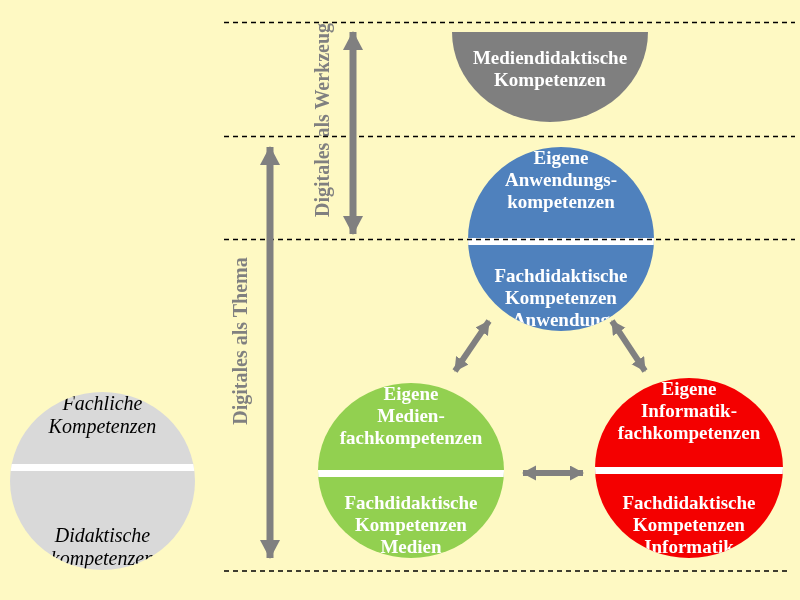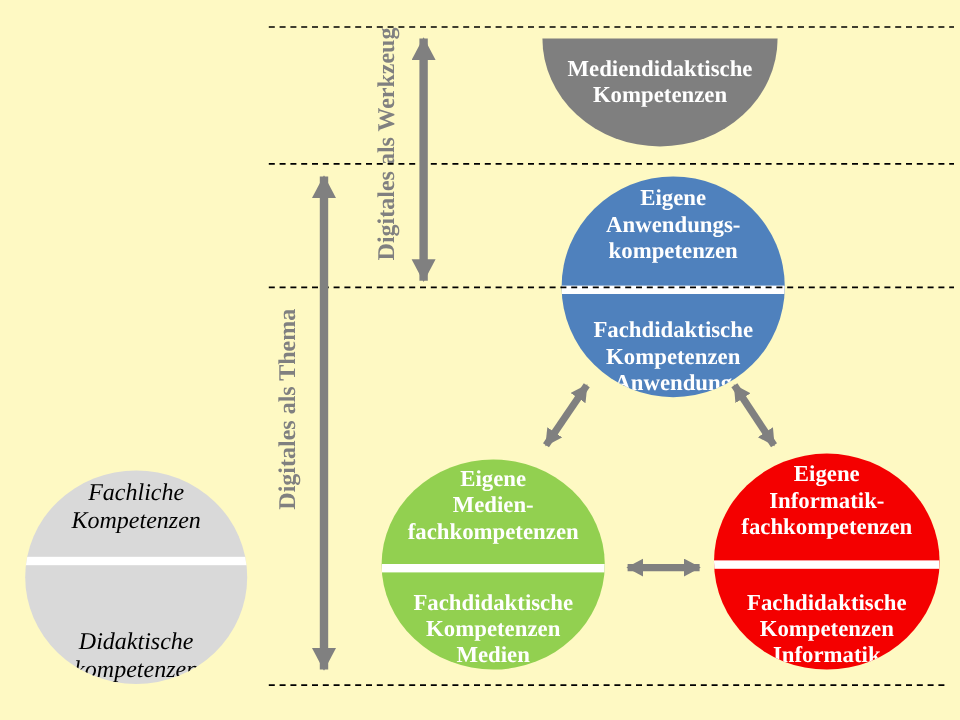--- a/index.html
+++ b/index.html
@@ -3,30 +3,30 @@
 <meta charset="utf-8">
 <style>
   html,body{margin:0;padding:0;background:#fff;}
   .canvas{position:relative;width:800px;height:600px;background:#fef9c3;overflow:hidden;
           font-family:Liberation Serif, serif;}
 
   
   .circle{position:absolute;border-radius:50%;overflow:hidden;
           display:flex;flex-direction:column;}
   .half{flex:1;display:flex;justify-content:center;}
-  .half.top{align-items:center;padding-bottom:9px;}
+  .half.top{align-items:flex-start;padding-bottom:9px;}
   .half.bottom{align-items:flex-end;padding-top:4px;}
   .divider{flex:none;height:7px;background:#ffffff;}
   .ctext{font-size:19px;line-height:22px;font-weight:bold;color:#ffffff;
          text-align:center;white-space:pre-line;}
 
   .c-blue {left:468px;top:147px;width:186px;height:184px;}
   .c-green{left:318px;top:383px;width:186px;height:175px;}
   .c-red  {left:595px;top:378px;width:188px;height:180px;}
-  .c-gray {left:21px; top:392px;width:185px;height:178px;}
+  .c-gray {left:10px; top:392px;width:185px;height:178px;}
   .c-gray .half.top{padding-bottom:10px;}
   .c-gray .half.bottom{padding-top:24px;margin-top:14px;}
   .c-gray .ctext{color:#000;font-weight:normal;font-style:italic;font-size:20px;line-height:23px;}
 
   
   .dome{position:absolute;left:452px;top:32px;width:196px;height:90px;
         border-radius:0 0 50% 50% / 0 0 100% 100%;}
   .dome .ctext{padding-top:15px;}
 
   

